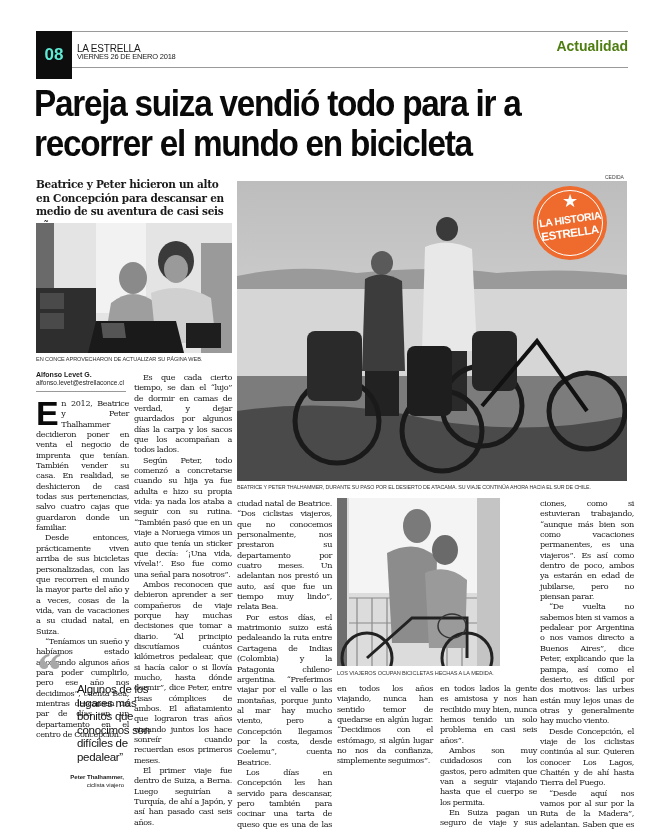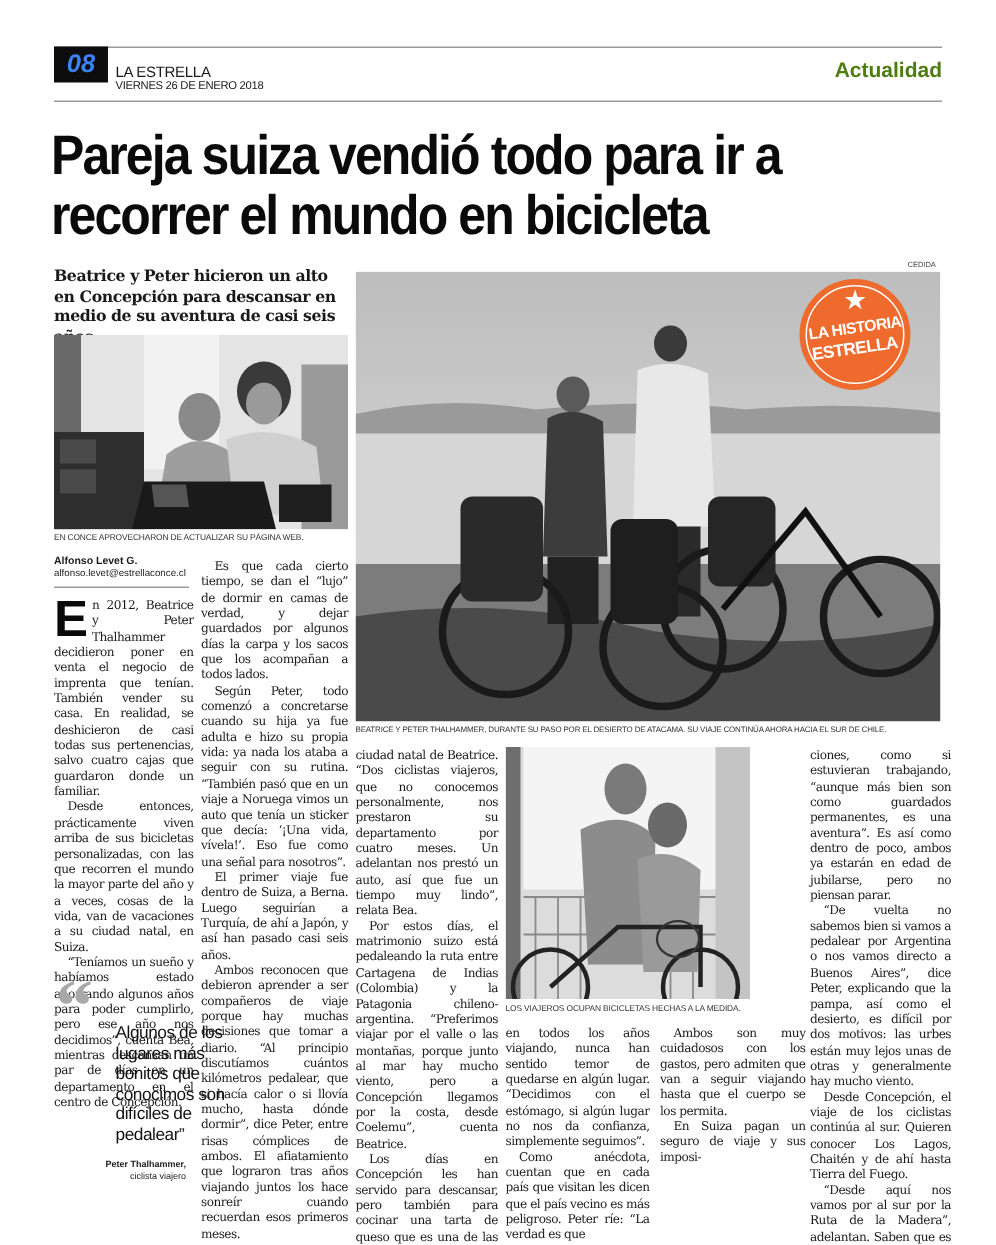--- a/index.html
+++ b/index.html
@@ -1,20 +1,20 @@
 <!DOCTYPE html>
 <html><head>
 <meta charset="utf-8">
 <style>
   * { box-sizing: border-box; margin: 0; padding: 0; }
   body { width: 664px; height: 830px; background: #ffffff; position: relative; overflow: hidden; font-family: "DejaVu Serif", serif; color: #1a1a1a; }
 
   
   .hdr-line { position: absolute; left: 36px; right: 36px; height: 1px; background: #9a9a9a; }
-  .page-num { position: absolute; left: 36px; top: 31px; width: 36px; height: 24px; background: #0d0d0d; color: #3b82f6; font-family: "Liberation Sans", sans-serif; font-weight: bold; font-size: 17px; display: flex; align-items: center; justify-content: center; font-style: italic; }
+  .page-num { position: absolute; left: 36px; top: 31px; width: 36px; height: 48px; background: #0d0d0d; color: #5eead4; font-family: "Liberation Sans", sans-serif; font-weight: bold; font-size: 17px; display: flex; align-items: center; justify-content: center; }
   .paper-name { position: absolute; left: 77px; top: 43px; font-family: "Liberation Sans", sans-serif; font-weight: normal; font-size: 10px; letter-spacing: -0.2px; }
   .paper-date { position: absolute; left: 77px; top: 52px; font-family: "Liberation Sans", sans-serif; font-size: 7.5px; letter-spacing: -0.2px; }
   .section { position: absolute; right: 36px; top: 38px; font-family: "Liberation Sans", sans-serif; font-weight: bold; font-size: 14px; color: #4d7c0f; }
 
   .headline { position: absolute; left: 34px; top: 84px; width: 600px; font-family: "Liberation Sans", sans-serif; font-weight: bold; font-size: 37px; line-height: 40px; letter-spacing: -1.4px; color: #0a0a0a; transform: scaleX(0.9); transform-origin: left top; }
 
   .lede { position: absolute; left: 36px; top: 178px; width: 196px; font-family: "DejaVu Serif", serif; font-weight: bold; font-size: 10.5px; line-height: 13.5px; letter-spacing: -0.3px; }
 
   .photo { position: absolute; overflow: hidden; }
   .photo svg { display: block; width: 100%; height: 100%; }
@@ -158,40 +158,40 @@
 <div class="quote-mark">“</div>
 <div class="pull-quote">Algunos de los lugares más bonitos que conocimos son difíciles de pedalear”</div>
 <div class="quote-author">
   <b>Peter Thalhammer,</b><br>
   <span>ciclista viajero</span>
 </div>
 
 <div class="col" style="left:134px; top:372px; width:98px;">
   <p>Es que cada cierto tiempo, se dan el “lujo” de dormir en camas de verdad, y dejar guardados por algunos días la carpa y los sacos que los acompañan a todos lados.</p>
   <p>Según Peter, todo comenzó a concretarse cuando su hija ya fue adulta e hizo su propia vida: ya nada los ataba a seguir con su rutina. “También pasó que en un viaje a Noruega vimos un auto que tenía un sticker que decía: ‘¡Una vida, vívela!’. Eso fue como una señal para nosotros”.</p>
+  <p>Ambos reconocen que debieron aprender a ser compañeros de viaje porque hay muchas decisiones que tomar a diario. “Al principio discutíamos cuántos kilómetros pedalear, que si hacía calor o si llovía mucho, hasta dónde dormir”, dice Peter, entre risas cómplices de ambos. El afiatamiento que lograron tras años viajando juntos los hace sonreír cuando recuerdan esos primeros meses.</p>
   <p>El primer viaje fue dentro de Suiza, a Berna. Luego seguirían a Turquía, de ahí a Japón, y así han pasado casi seis años.</p>
-  <p>Ambos reconocen que debieron aprender a ser compañeros de viaje porque hay muchas decisiones que tomar a diario. “Al principio discutíamos cuántos kilómetros pedalear, que si hacía calor o si llovía mucho, hasta dónde dormir”, dice Peter, entre risas cómplices de ambos. El afiatamiento que lograron tras años viajando juntos los hace sonreír cuando recuerdan esos primeros meses.</p>
 
 </div>
 
 <div class="col" style="left:237px; top:498px; width:95px;">
   <p class="noindent">ciudad natal de Beatrice. “Dos ciclistas viajeros, que no conocemos personalmente, nos prestaron su departamento por cuatro meses. Un adelantan nos prestó un auto, así que fue un tiempo muy lindo”, relata Bea.</p>
   <p>Por estos días, el matrimonio suizo está pedaleando la ruta entre Cartagena de Indias (Colombia) y la Patagonia chileno-argentina. “Preferimos viajar por el valle o las montañas, porque junto al mar hay mucho viento, pero a Concepción llegamos por la costa, desde Coelemu”, cuenta Beatrice.</p>
   <p>Los días en Concepción les han servido para descansar, pero también para cocinar una tarta de queso que es una de las comidas que más extrañan de Suiza. “Afortunadamente en el supermercado encontramos de todo, en otros lugares ha sido más difícil”.</p>
 
 </div>
 
 <div class="col" style="left:337px; top:683px; width:96px;">
   <p class="noindent">en todos los años viajando, nunca han sentido temor de quedarse en algún lugar. “Decidimos con el estómago, si algún lugar no nos da confianza, simplemente seguimos”.</p>
-  <p>Como anécdota, cuentan que en cada país que visitan les dicen que el país vecino es más peligroso. Peter ríe: “La verdad es que</p>
 </div>
 
 <div class="col" style="left:440px; top:683px; width:97px;">
+  <p class="noindent">en todos lados la gente es amistosa y nos han recibido muy bien, nunca hemos tenido un solo problema en casi seis años”.</p>
   <p>Ambos son muy cuidadosos con los gastos, pero admiten que van a seguir viajando hasta que el cuerpo se los permita.</p>
   <p>En Suiza pagan un seguro de viaje y sus imposi-</p>
 </div>
 
 <div class="col" style="left:540px; top:498px; width:94px;">
-  <p class="noindent">ciones, como si estuvieran trabajando, “aunque más bien son como guardados permanentes, es una aventura”. Es así como dentro de poco, ambos ya estarán en edad de jubilarse, pero no piensan parar.</p>
+  <p class="noindent">ciones, como si estuvieran trabajando, “aunque más bien son como vacaciones permanentes, es una viajeros”. Es así como dentro de poco, ambos ya estarán en edad de jubilarse, pero no piensan parar.</p>
   <p>“De vuelta no sabemos bien si vamos a pedalear por Argentina o nos vamos directo a Buenos Aires”, dice Peter, explicando que la pampa, así como el desierto, es difícil por dos motivos: las urbes están muy lejos unas de otras y generalmente hay mucho viento.</p>
   <p>Desde Concepción, el viaje de los ciclistas continúa al sur. Quieren conocer Los Lagos, Chaitén y de ahí hasta Tierra del Fuego.</p>
   <p><span>“Desde aquí nos vamos por al sur por la Ruta de la Madera”, adelantan. Saben que es un camino difícil, pero ambos se encogen de hombros. “Hemos estado en varios antes, vamos a conocer”.</span></p>
 </div>
 
 </body></html>

